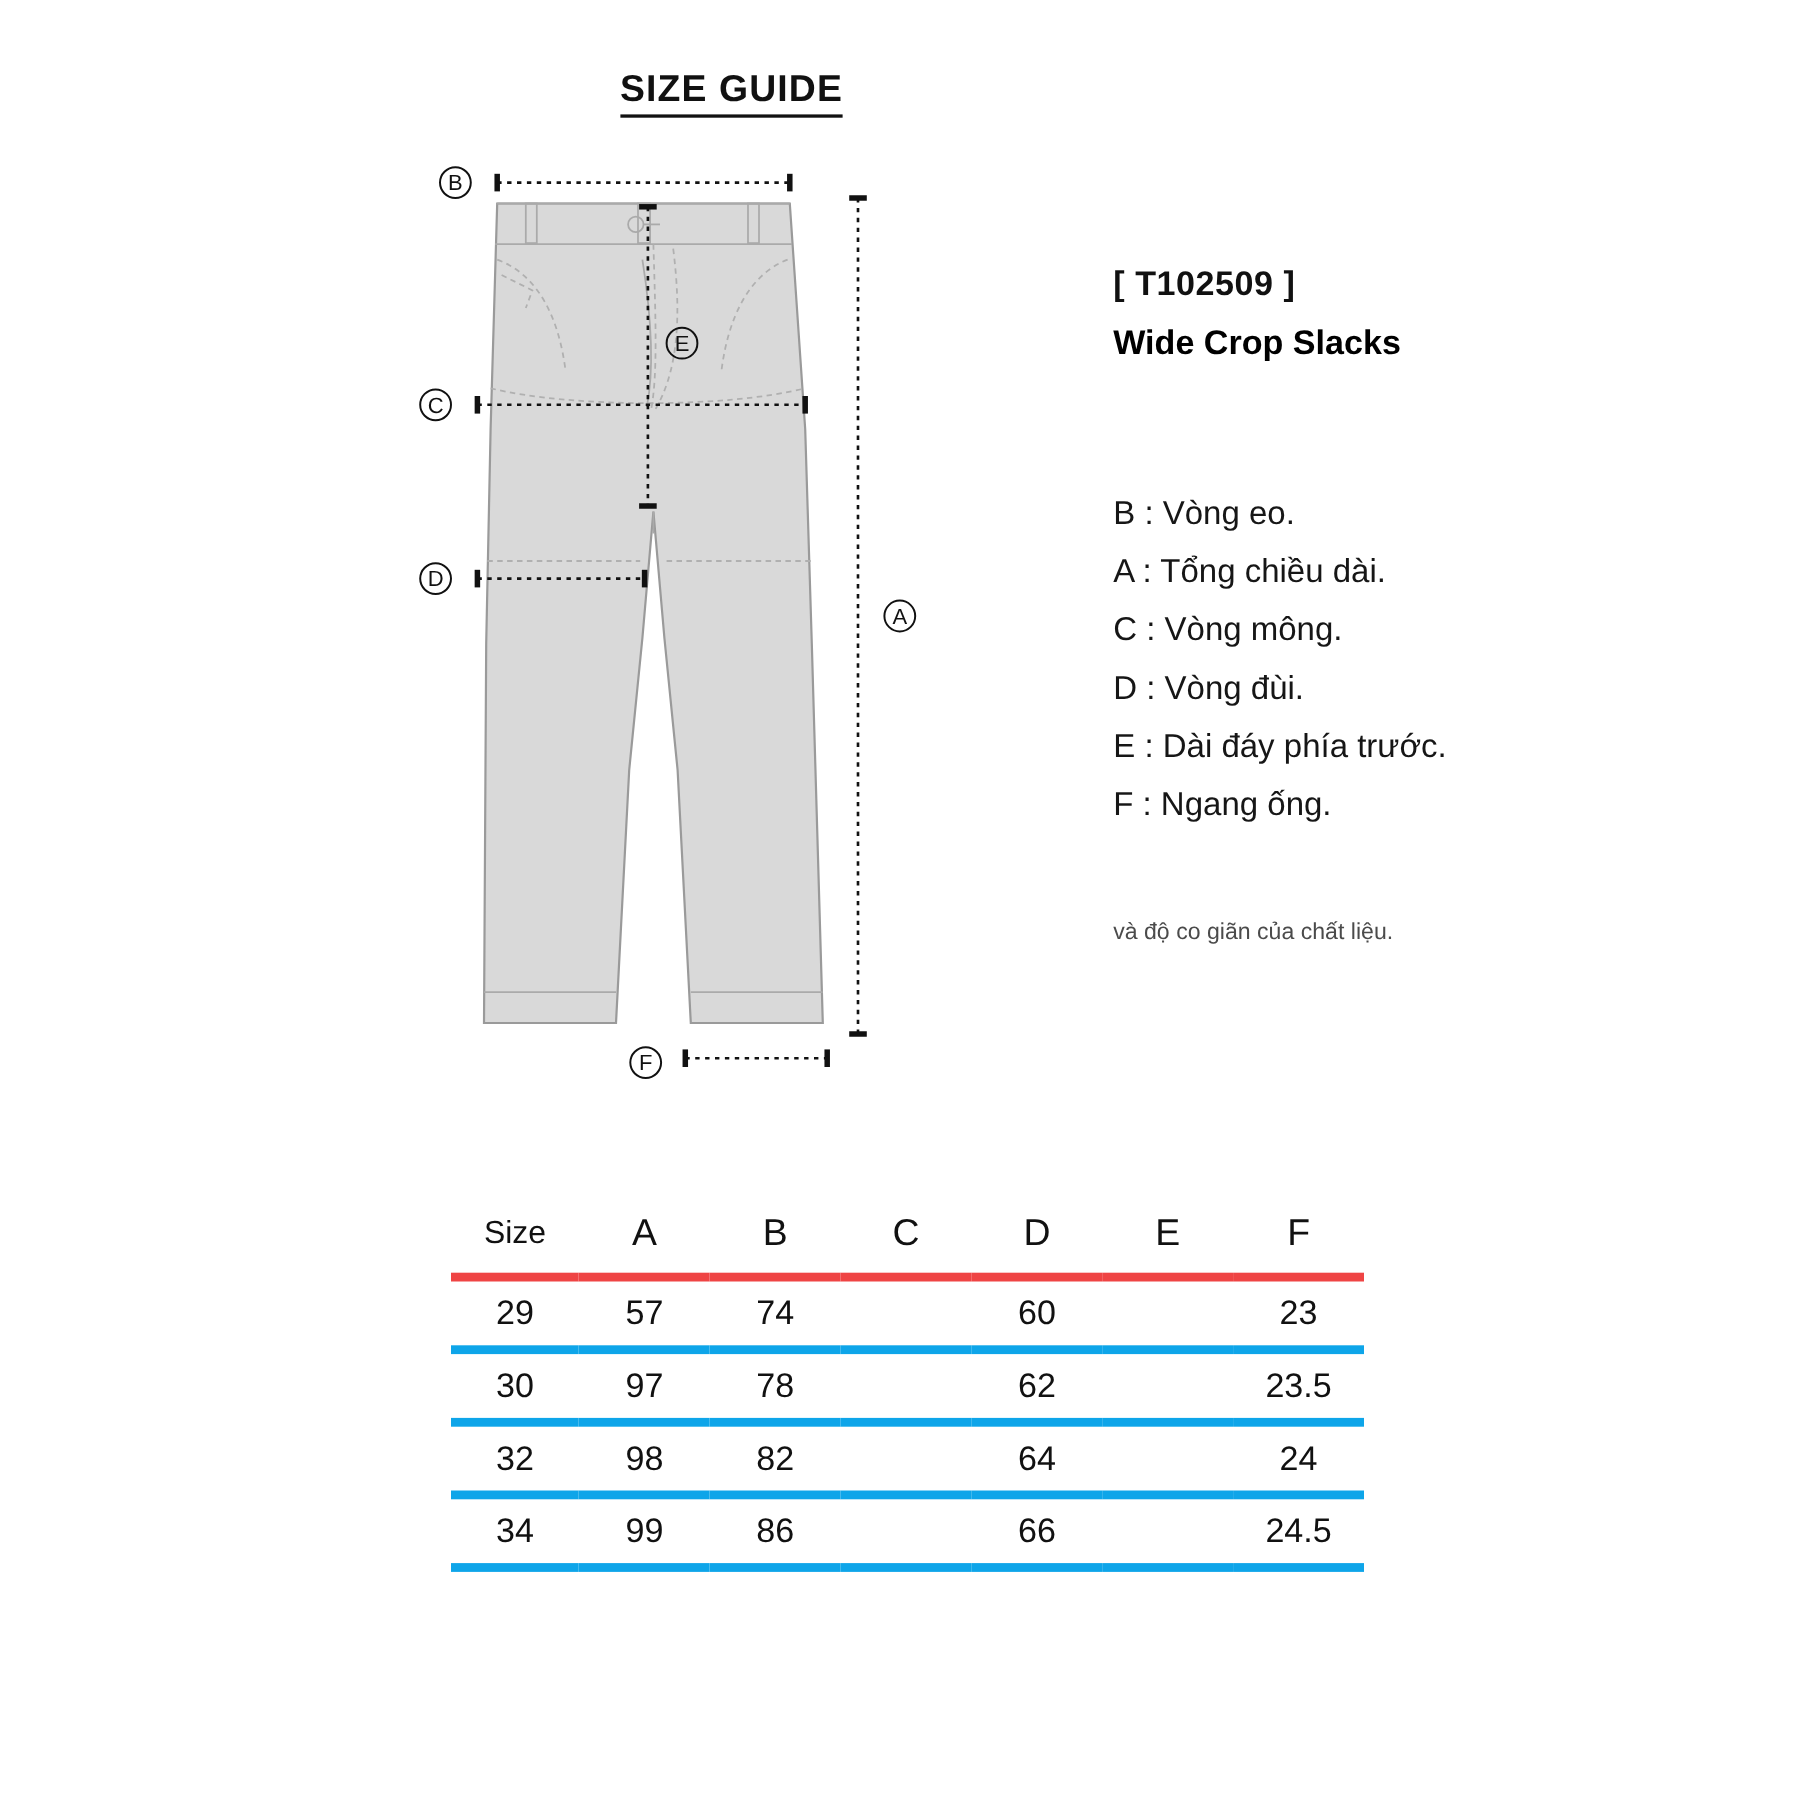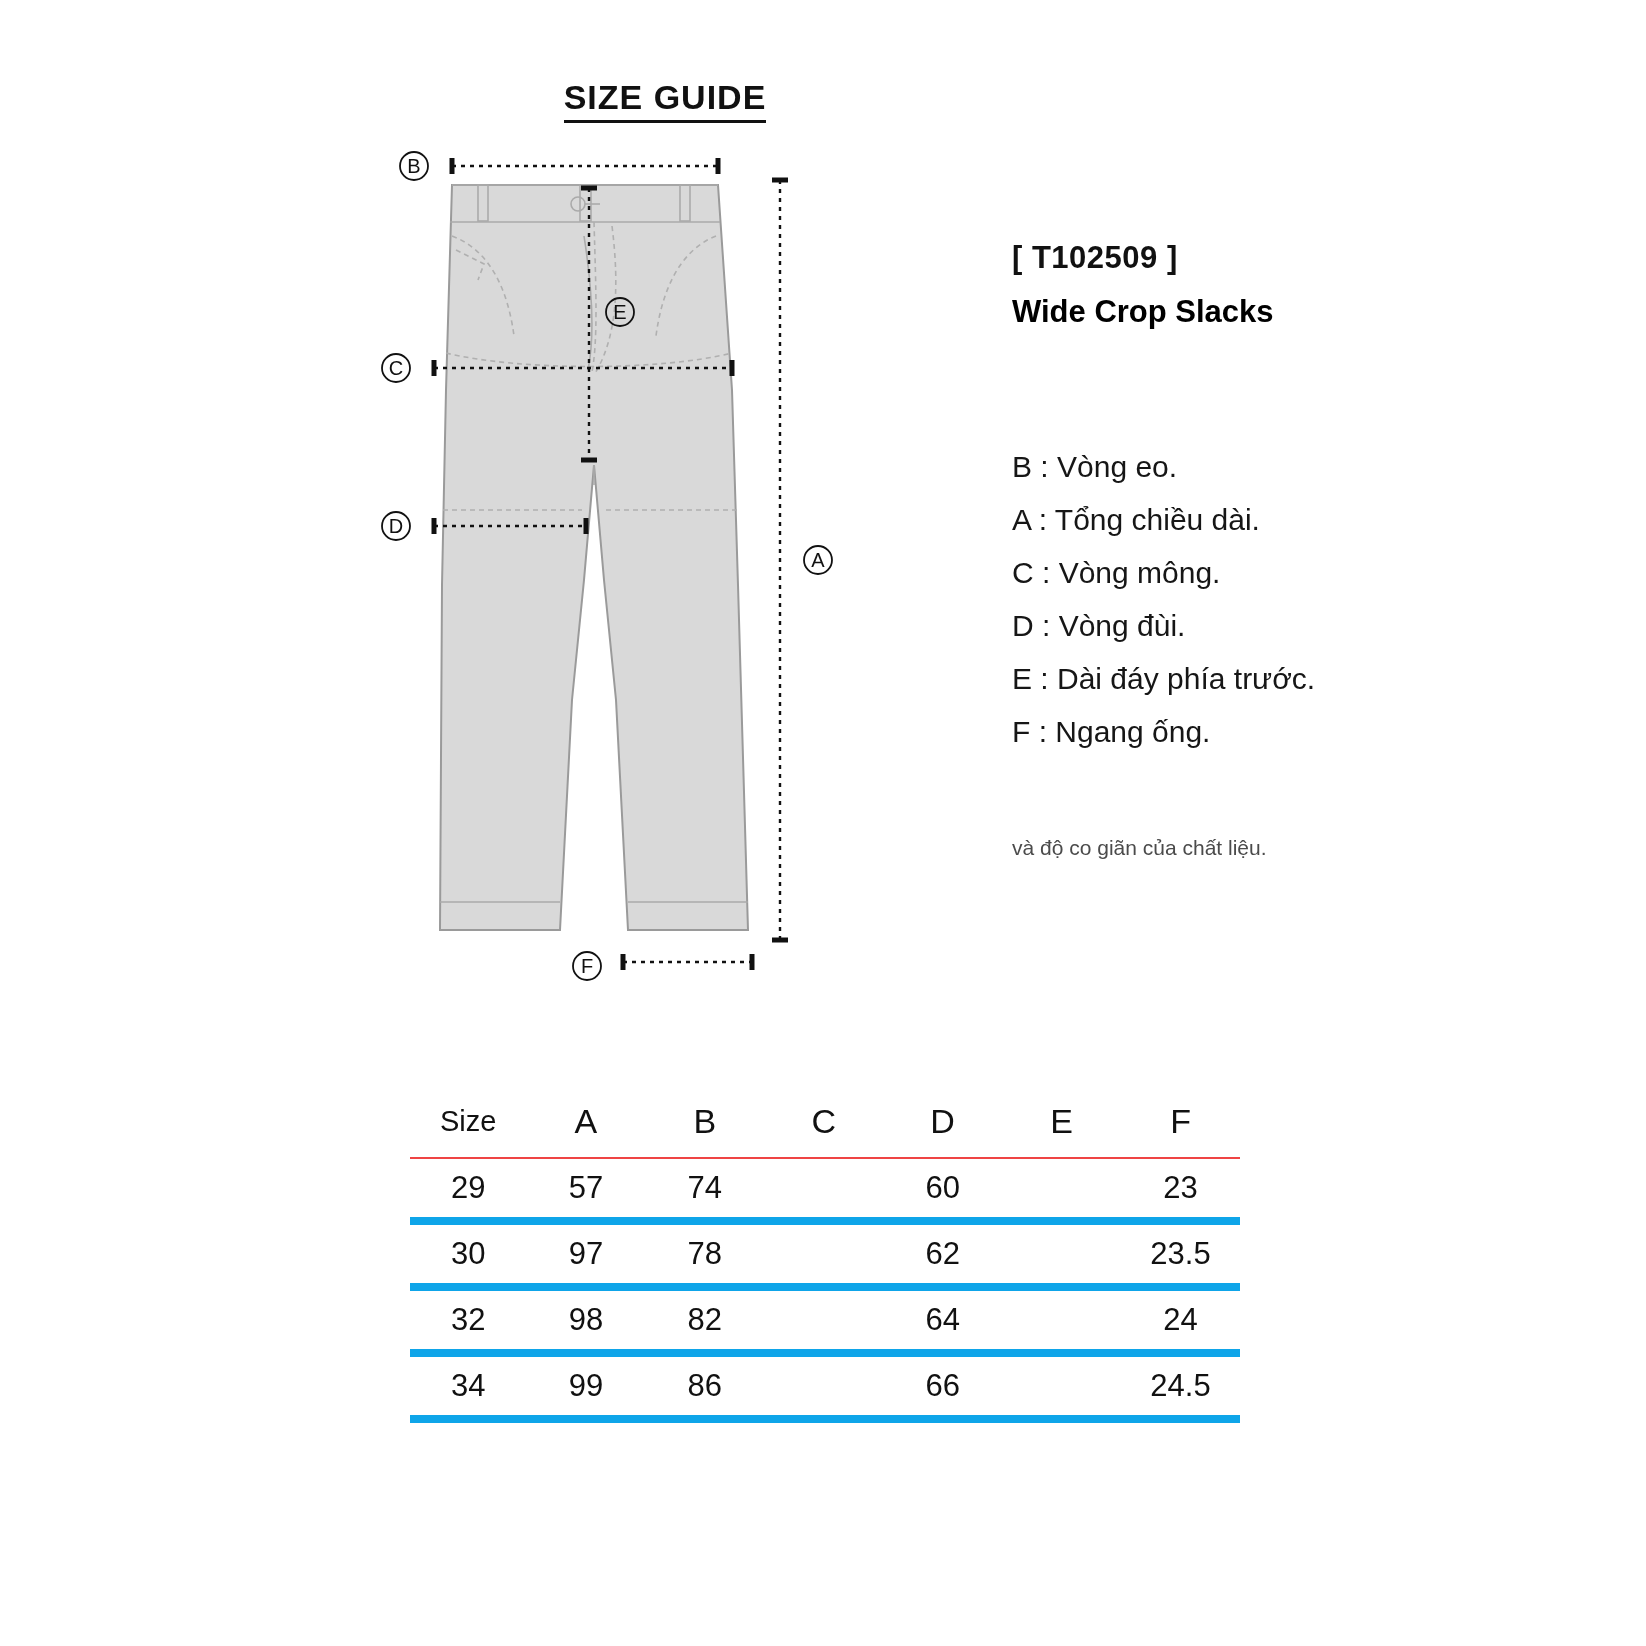--- a/index.html
+++ b/index.html
@@ -12,21 +12,21 @@
     height: 1646px;
     position: relative;
     font-family: "Liberation Sans", sans-serif;
     color: #1a1a1a;
     overflow: hidden;
   }
 
   
   .title {
     position: absolute;
-    top: 78px;
+    top: 62px;
     left: 0;
     width: 1330px;
     text-align: center;
     font-size: 34px;
     font-weight: bold;
     letter-spacing: 1px;
     color: #111;
   }
   .title span {
     border-bottom: 3px solid #111;
@@ -99,21 +99,21 @@
   }
   .sizetable thead th {
     font-size: 34px;
     height: 72px;
     vertical-align: middle;
   }
   .sizetable thead th.sz {
     font-size: 29px;
   }
   .sizetable thead tr {
-    border-bottom: 2px solid #ef4444;
+    border-bottom: 8px solid #ef4444;
   }
   .sizetable tbody tr {
     border-bottom: 8px solid #0ea5e9;
   }
   .sizetable tbody td {
     font-size: 31px;
     height: 58px;
     vertical-align: middle;
   }
   .col-size { width: 14%; }

